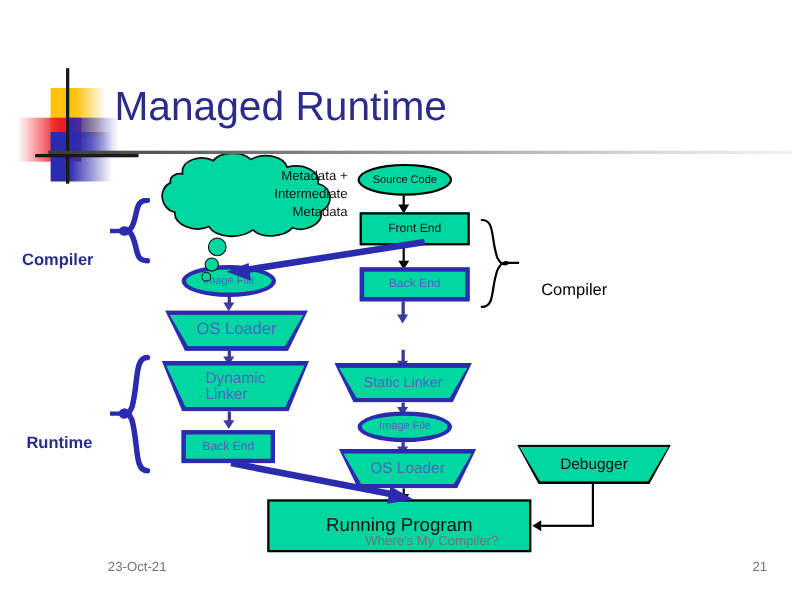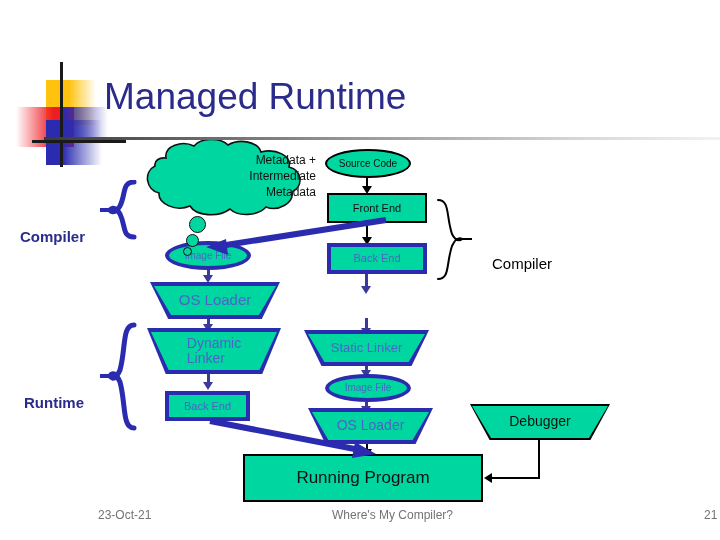--- a/index.html
+++ b/index.html
@@ -69,22 +69,22 @@
 
   
   .brace{position:absolute;}
   .side-label{position:absolute;white-space:nowrap;margin-top:28px;}
   .lbl-navy{color:#2B2B8C;font-size:15px;}
   .lbl-black{color:#000000;font-size:15px;}
 
   
   .footer{position:absolute;font-size:12px;color:#737373;}
   .f-date{left:98px;top:508px;}
-  .f-mid{left:332px;top:508px;}
-  .f-page{left:684px;top:508px;margin-left:20px;}
+  .f-mid{left:332px;top:484px;}
+  .f-page{left:684px;top:508px;}
 
   
   .cloud-wrap{position:absolute;left:124px;top:140px;width:192px;height:78px;}
   .cloud-txt{position:absolute;left:0;top:12px;width:192px;text-align:right;
     font-size:12px;color:#111;line-height:1.35;z-index:3;}
   .bub{position:absolute;background:#00D6A0;border:1.5px solid #111;border-radius:50%;}
 </style>
 </head>
 <body>
 

